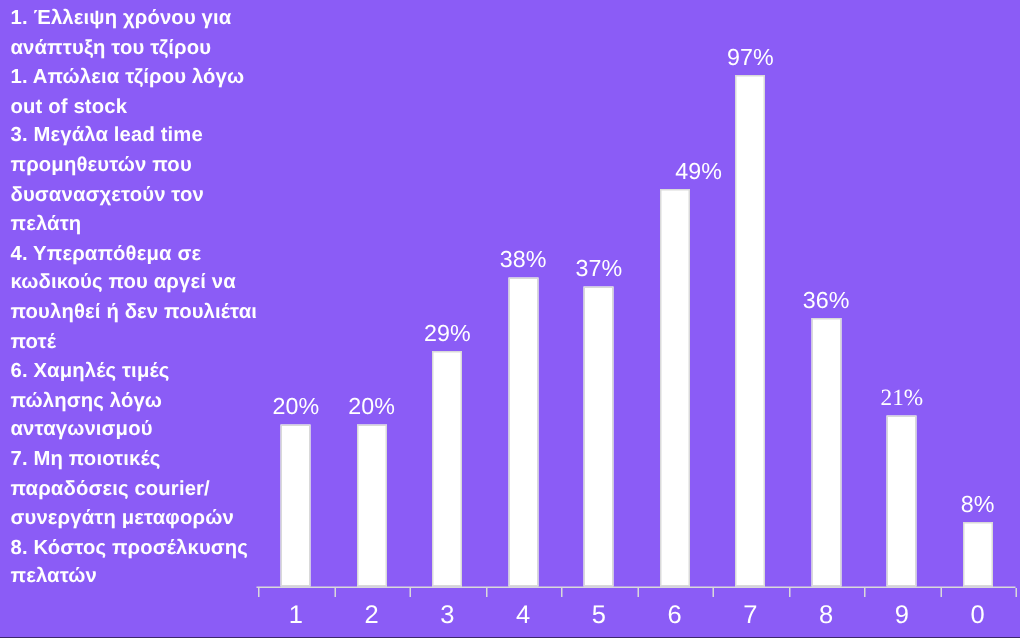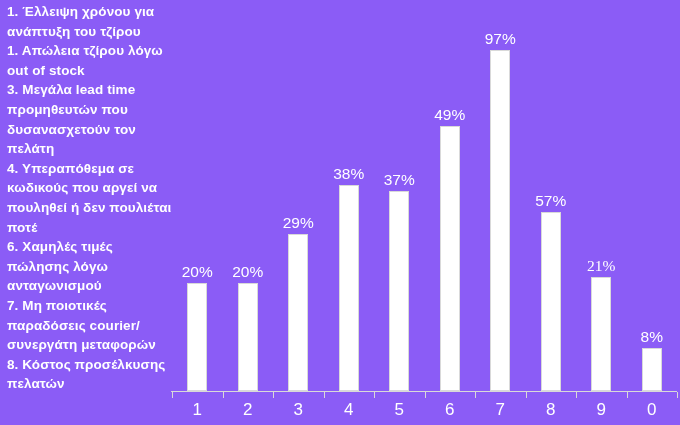--- a/index.html
+++ b/index.html
@@ -129,29 +129,29 @@
       <div class="bar-slot" style="left: 151.5px; width: 50.5px; text-align: right;">
         <div class="bar" title="38%" style="height: 205.58px; background: rgb(255, 255, 255); border-color: rgb(217, 217, 217);"></div>
         <div class="bar-label" style="bottom: 208.58px;">38%</div>
       </div>
       <div class="bar-slot" style="left: 202px; width: 50.5px;">
         <div class="bar" title="37%" style="height: 200.17px; background: rgb(255, 255, 255); border-color: rgb(217, 217, 217);"></div>
         <div class="bar-label" style="bottom: 203.17px;">37%</div>
       </div>
       <div class="bar-slot" style="left: 252.5px; width: 50.5px;">
         <div class="bar" title="49%" style="height: 265.09px; background: rgb(255, 255, 255); border-color: rgb(217, 217, 217);"></div>
-        <div class="bar-label" style="bottom: 268.09px;">49%</div>
+        <div class="bar-label" style="bottom: 268.09px; margin-left: 16px;">49%</div>
       </div>
       <div class="bar-slot" style="left: 303px; width: 50.5px;">
         <div class="bar" title="63%" style="height: 340.83px; background: rgb(255, 255, 255); border-color: rgb(217, 217, 217);"></div>
         <div class="bar-label" style="bottom: 343.83px;">97%</div>
       </div>
       <div class="bar-slot" style="left: 353.5px; width: 50.5px;">
         <div class="bar" title="33%" style="height: 178.53px; background: rgb(255, 255, 255); border-color: rgb(217, 217, 217);"></div>
-        <div class="bar-label" style="bottom: 181.53px;">57%</div>
+        <div class="bar-label" style="bottom: 181.53px;">36%</div>
       </div>
       <div class="bar-slot" style="left: 404px; width: 50.5px; font-family: Liberation Serif, serif;">
         <div class="bar" title="21%" style="height: 113.61px; background: rgb(255, 255, 255); border-color: rgb(217, 217, 217);"></div>
         <div class="bar-label" style="bottom: 116.61px;">21%</div>
       </div>
       <div class="bar-slot" style="left: 454.5px; width: 50.5px;">
         <div class="bar" title="8%" style="height: 43.28px; background: rgb(255, 255, 255); border-color: rgb(217, 217, 217);"></div>
         <div class="bar-label" style="bottom: 46.28px;">8%</div>
       </div>
     </div>

